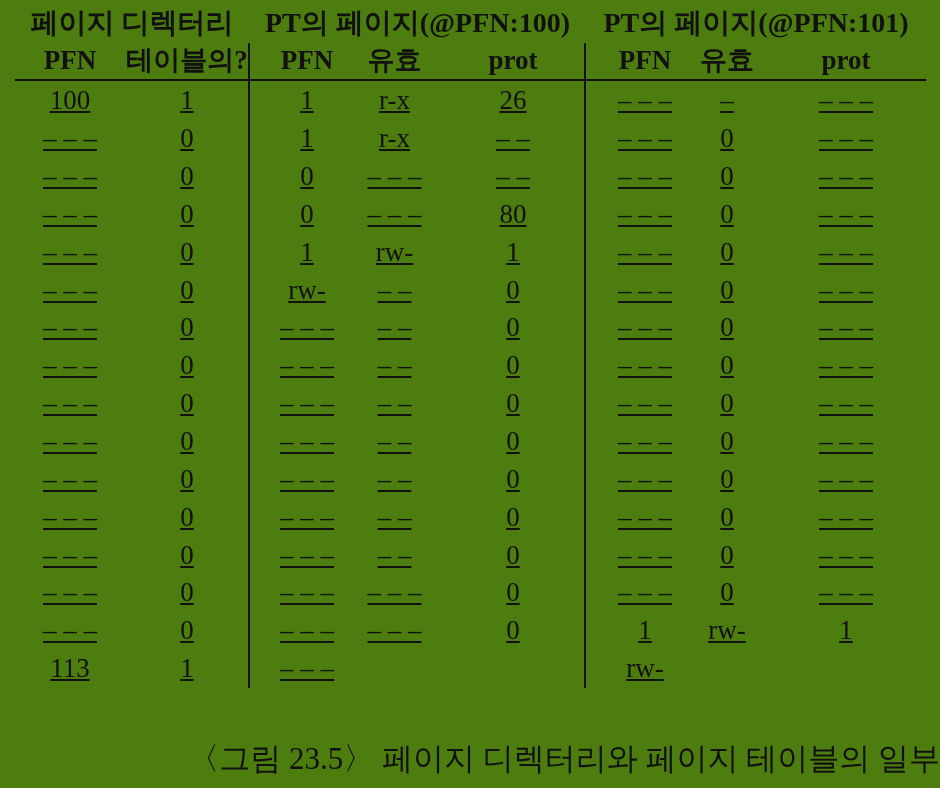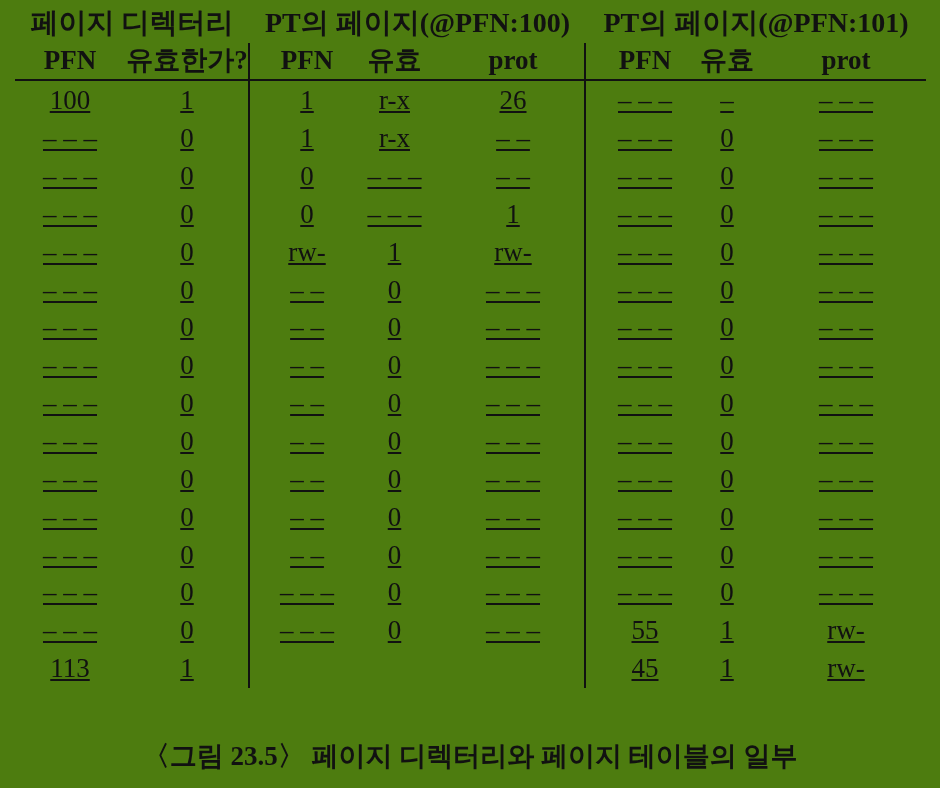--- a/index.html
+++ b/index.html
@@ -68,40 +68,40 @@
     font-size: 27px;
     white-space: nowrap;
   }
   .head .cell { font-weight: 700; }
 
   .caption {
     position: absolute;
     top: 738px;
     left: 0;
     width: 100%;
-    text-align: center;
-    font-size: 27px;
-    font-weight: 700;
+    text-align: right;
+    font-size: 31px;
+    font-weight: 400;
     white-space: nowrap;
   }
 </style>
 </head>
 <body>
 
 <div class="figure">
 
   <div class="hrule"></div>
   <div class="vline v1"></div>
   <div class="vline v2"></div>
 
   <div class="section s1">
     <div class="table-title">페이지 디렉터리</div>
     <div class="grid head">
       <div class="cell">PFN</div>
-      <div class="cell">유효한가?</div>
+      <div class="cell">테이블의?</div>
     </div>
     <div class="grid body">
         <div class="cell">100</div>
         <div class="cell">1</div>
         <div class="cell">– – –</div>
         <div class="cell">0</div>
         <div class="cell">– – –</div>
         <div class="cell">0</div>
         <div class="cell">– – –</div>
         <div class="cell">0</div>
@@ -144,20 +144,21 @@
         <div class="cell">r-x</div>
         <div class="cell">26</div>
         <div class="cell">1</div>
         <div class="cell">r-x</div>
         <div class="cell">– –</div>
         <div class="cell">0</div>
         <div class="cell">– – –</div>
         <div class="cell">– –</div>
         <div class="cell">0</div>
         <div class="cell">– – –</div>
+        <div class="cell">80</div>
         <div class="cell">1</div>
         <div class="cell">rw-</div>
         <div class="cell">1</div>
         <div class="cell">rw-</div>
         <div class="cell">– –</div>
         <div class="cell">0</div>
         <div class="cell">– – –</div>
         <div class="cell">– –</div>
         <div class="cell">0</div>
         <div class="cell">– – –</div>
@@ -231,24 +232,22 @@
         <div class="cell">– – –</div>
         <div class="cell">– – –</div>
         <div class="cell">0</div>
         <div class="cell">– – –</div>
         <div class="cell">– – –</div>
         <div class="cell">0</div>
         <div class="cell">– – –</div>
         <div class="cell">– – –</div>
         <div class="cell">0</div>
         <div class="cell">– – –</div>
-        <div class="cell">55</div>
-        <div class="cell">1</div>
-        <div class="cell">rw-</div>
-        <div class="cell">45</div>
+        <div class="cell">1</div>
+        <div class="cell">rw-</div>
         <div class="cell">1</div>
         <div class="cell">rw-</div>
       </div>
   </div>
 
   <div class="caption">〈그림 23.5〉 페이지 디렉터리와 페이지 테이블의 일부</div>
 
 </div>
 
 </body></html>

